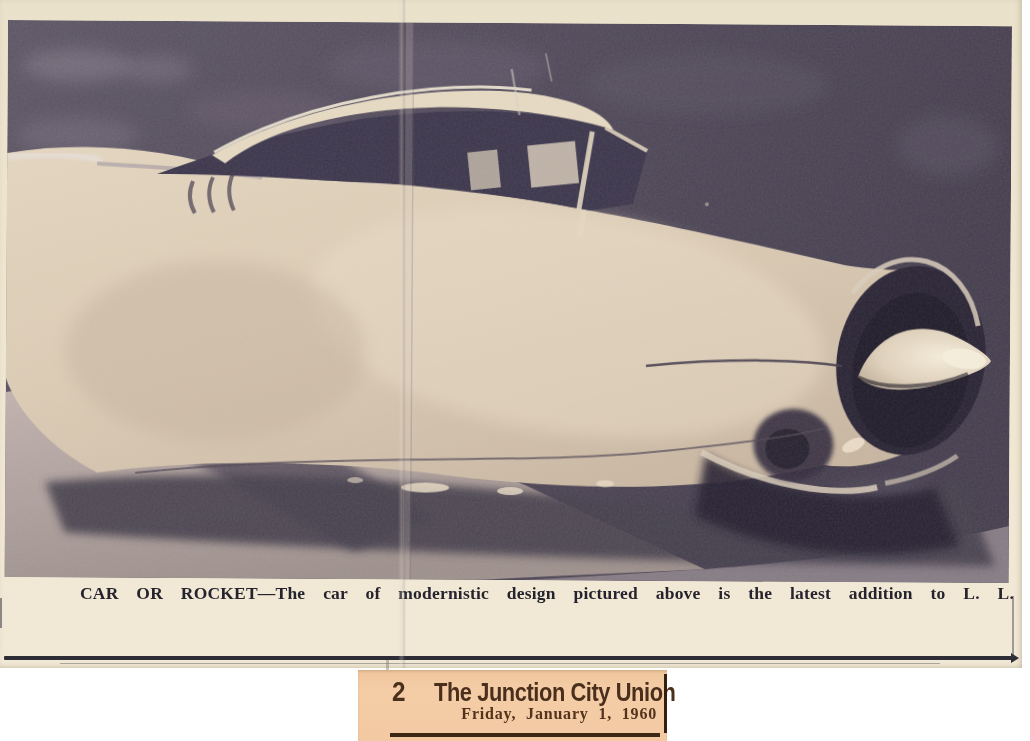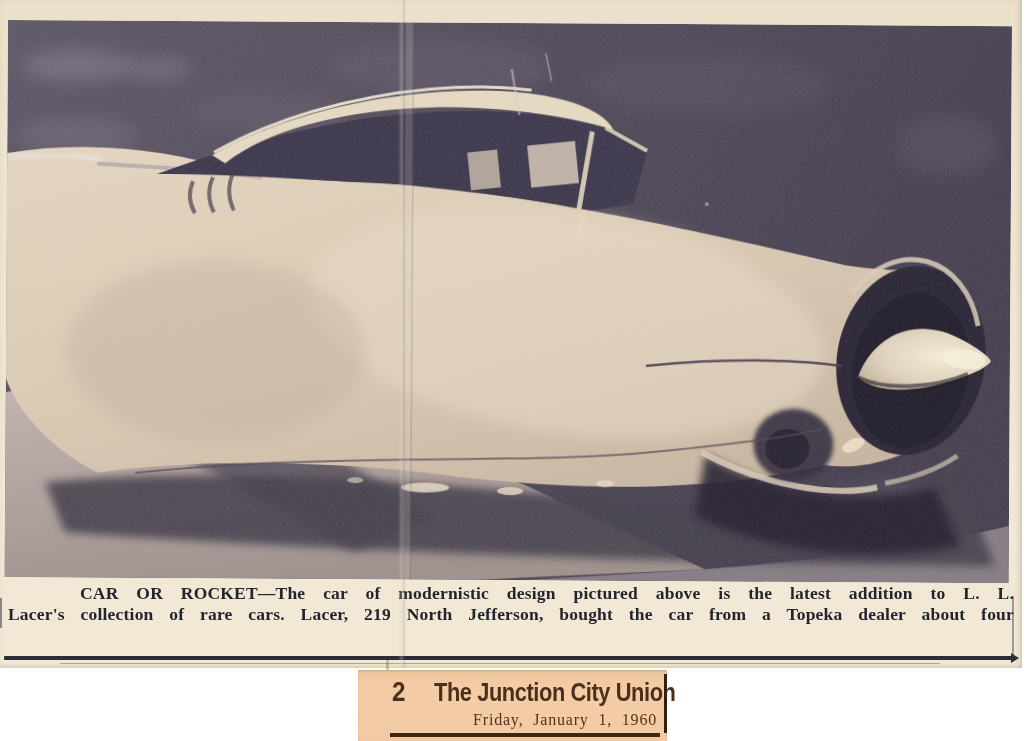--- a/index.html
+++ b/index.html
@@ -31,22 +31,22 @@
   
   .masthead{position:absolute;left:358px;top:670px;width:309px;height:71px;
             background:linear-gradient(180deg,#efc69e 0%,#f4cda6 30%,#f2c9a2 100%);
             box-shadow:inset 0 2px 3px -1px rgba(170,130,90,.5);}
   .mast-row{position:absolute;left:0;top:5px;width:100%;height:36px;color:#4a2f1d;
             font-family:"Liberation Sans",sans-serif;font-weight:700;}
   .mast-num{position:absolute;left:34px;top:2px;font-size:27px;transform:scaleX(.9);transform-origin:left;}
   .mast-title{position:absolute;left:76px;top:2px;font-size:26px;letter-spacing:-.5px;
               white-space:nowrap;transform:scaleX(.84);transform-origin:left;}
   .mast-vbar{position:absolute;right:0px;top:4px;width:3px;height:59px;background:#34200f;}
-  .mast-date{position:absolute;right:10px;top:41px;color:#53331c;font-family:"Liberation Serif",serif;
-             font-weight:400;font-size:16px;letter-spacing:.8px;word-spacing:5px;white-space:nowrap;}
+  .mast-date{position:absolute;right:10px;top:35px;color:#53331c;font-family:"Liberation Serif",serif;
+             font-weight:700;font-size:16px;letter-spacing:.8px;word-spacing:5px;white-space:nowrap;}
   .mast-rule{position:absolute;left:32px;top:63px;width:270px;height:4px;background:#3c2714;}
 </style>
 </head>
 <body>
 
 <div class="stage">
 
   <div class="clipping">
 
     <div class="photo-wrap">
@@ -163,21 +163,20 @@
 
         <rect x="398" y="0" width="7" height="557" fill="#d8ccc0" opacity=".22"></rect>
         <rect x="405" y="0" width="1.5" height="557" fill="#6a6170" opacity=".25"></rect>
 
         <rect width="1004" height="557" filter="url(#grainF)" opacity=".28"></rect>
       </svg>
     </div>
 
     <div class="caption">
       <div class="cap-line first">CAR OR ROCKET—The car of modernistic design pictured above is the latest addition to L. L.</div>
-      <div class="cap-line">Lacer's collection of rare cars. Lacer, 219 North Jefferson, bought the car from a Topeka dealer about four</div>
     </div>
 
     <div class="caption-rule">
         <span class="rule-arrow"></span>
       </div>
     <div class="caption-rule-thin"></div>
     <div class="edge-tick-left"></div>
     <div class="edge-tick-right"></div>
     <div class="crease"></div>
   </div>

